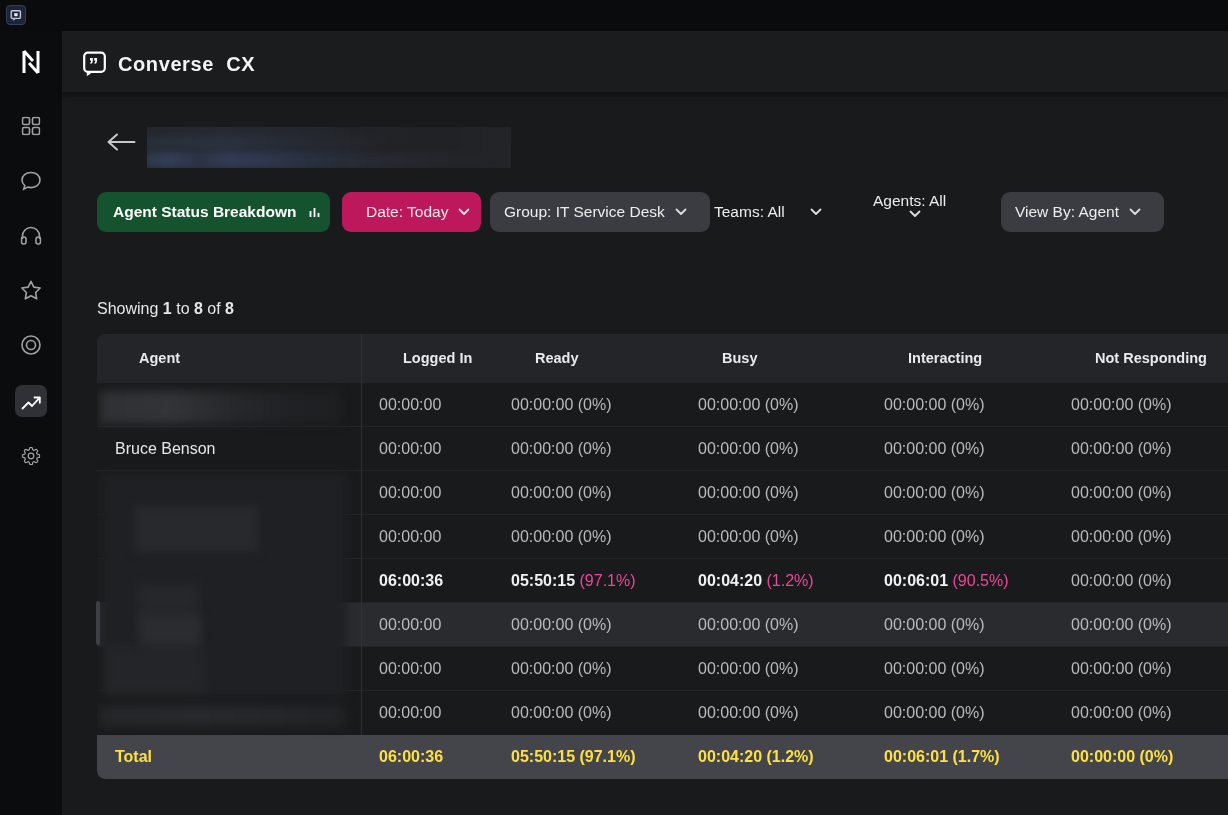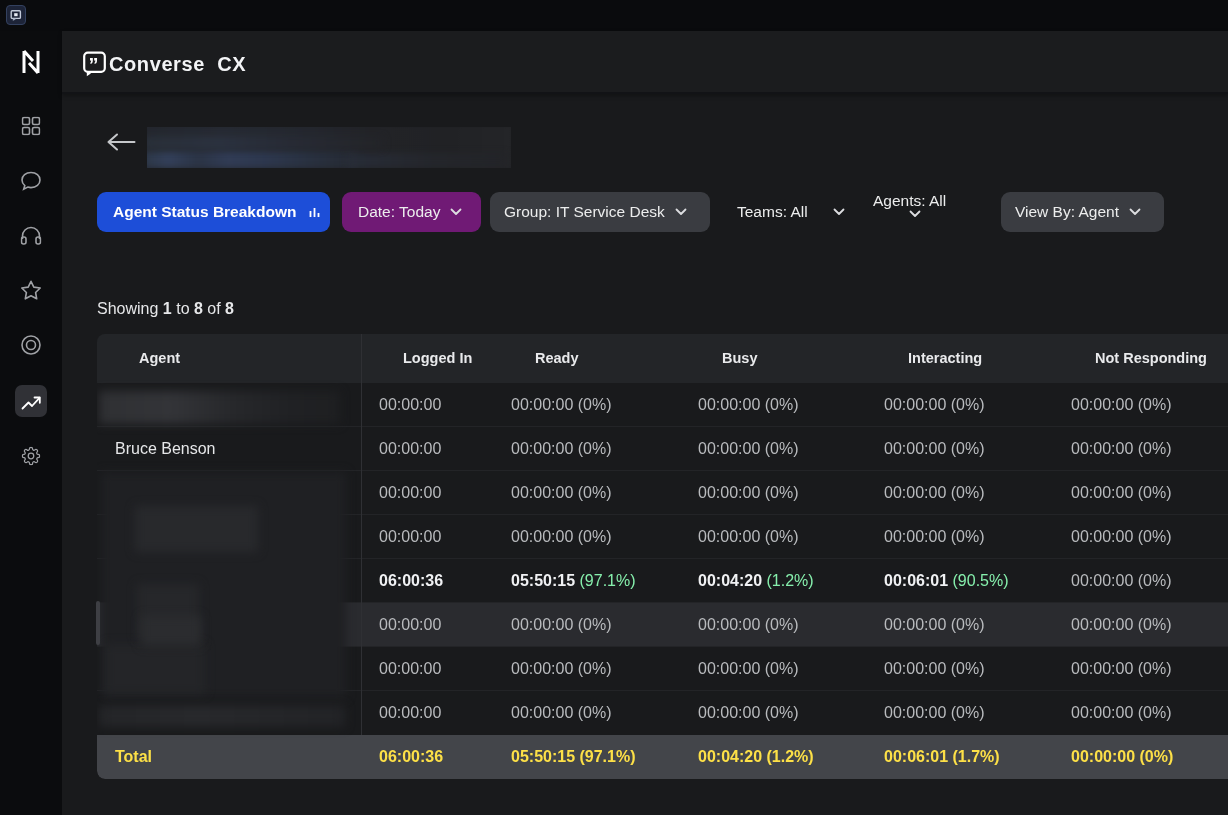--- a/index.html
+++ b/index.html
@@ -15,54 +15,54 @@
 
   
   #sidebar { position:absolute; left:0; top:31px; width:62px; height:784px; background:#0b0c0e; }
   .sicon { position:absolute; left:31px; transform:translate(-50%,-50%); }
   #activebox { position:absolute; left:15px; top:354px; width:32px; height:32px;
     background:#303136; border-radius:7px; }
 
   
   #header { position:absolute; left:62px; top:31px; width:1166px; height:63px; background:#1b1c1e;
     border-bottom:2px solid #121316; box-shadow:0 2px 4px rgba(0,0,0,0.3); }
-  #logotext { position:absolute; left:47px; top:0; height:65px; line-height:66px;
+  #logotext { position:absolute; left:56px; top:0; height:65px; line-height:66px;
     font-size:20px; font-weight:bold; letter-spacing:0.6px; color:#f3f4f6; }
 
   
   #backarrow { position:absolute; left:105px; top:131px; }
   #titleblur { position:absolute; left:147px; top:127px; width:364px; height:41px; overflow:hidden; }
 
   .btnrow { position:absolute; top:192px; height:40px; border-radius:9px;
     font-size:15.5px; color:#eceded; display:flex; align-items:center; }
-  #btn-blue { left:97px; width:233px; background:#1d4ed8; color:#ffffff; font-weight:bold;
+  #btn-blue { left:97px; width:233px; background:#14532d; color:#ffffff; font-weight:bold;
     padding-left:16px; }
-  #btn-date { left:342px; width:139px; background:#701a75; padding-left:16px; }
+  #btn-date { left:342px; width:139px; background:#be185d; padding-left:24px; }
   #btn-group { left:490px; width:220px; background:#3a3c41; padding-left:14px; }
-  #btn-teams { left:737px;gap:15px; }
+  #btn-teams { left:714px;gap:15px; }
   #btn-agents { left:873px;flex-direction:column; }
   #btn-view { left:1001px; width:163px; background:#3a3c41; padding-left:14px; }
   .chev { margin-left:10px; }
 
   #showing { position:absolute; left:97px; top:272px; font-size:16px; font-weight:500; color:#e6e7e9;margin-top:28px; }
   #showing b { font-weight:bold; }
 
   
   #table { position:absolute; left:97px; top:334px; width:1131px; height:445px;
     border-radius:8px 0 0 8px; overflow:hidden; }
   #thead { position:absolute; left:0; top:0; width:1131px; height:49px; background:#232528; }
   .th { position:absolute; top:0; height:49px; line-height:49px; font-size:14.5px;
     font-weight:bold; color:#e9eaec;margin-left:24px; }
   #vsep { position:absolute; left:264px; top:0; width:1px; height:401px; background:#2f3034; }
   .row { position:absolute; left:0; width:1131px; height:44px; }
   .rline { position:absolute; left:0; width:1131px; height:1px; background:#232427; }
   .cell { position:absolute; top:0; height:44px; line-height:44px; font-size:16px; color:#b9bbbe; }
   .c1 { left:282px; } .c2 { left:414px; } .c3 { left:601px; } .c4 { left:787px; } .c5 { left:974px; }
   .bold { font-weight:bold; color:#f0f1f3; }
-  .pct { color:#86efac; font-weight:normal;margin-top:8px; }
+  .pct { color:#ec4899; font-weight:normal;margin-top:8px; }
   #row6bg { position:absolute; left:0; top:269px; width:1131px; height:44px; background:#2a2b2f; }
   #total { position:absolute; left:0; top:401px; width:1131px; height:44px; background:#43454a;
     border-radius:0 0 0 8px; }
   #total .cell { color:#fde047; font-weight:bold; }
 
   .blur { position:absolute; filter:blur(5px); border-radius:2px; }
 </style>
 </head>
 <body>
 

